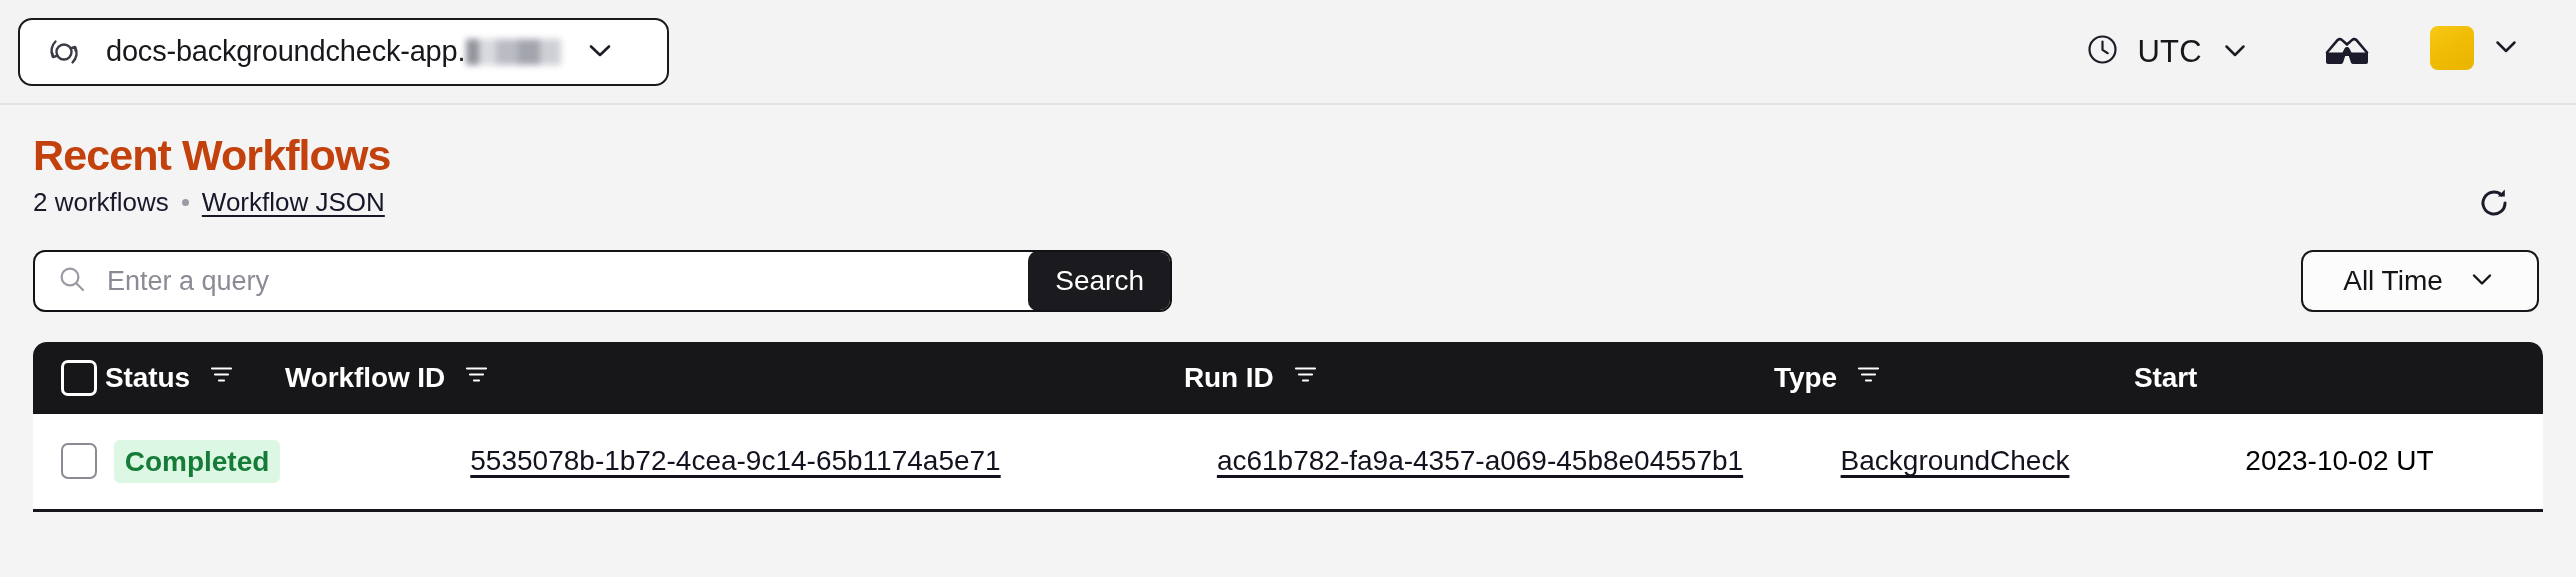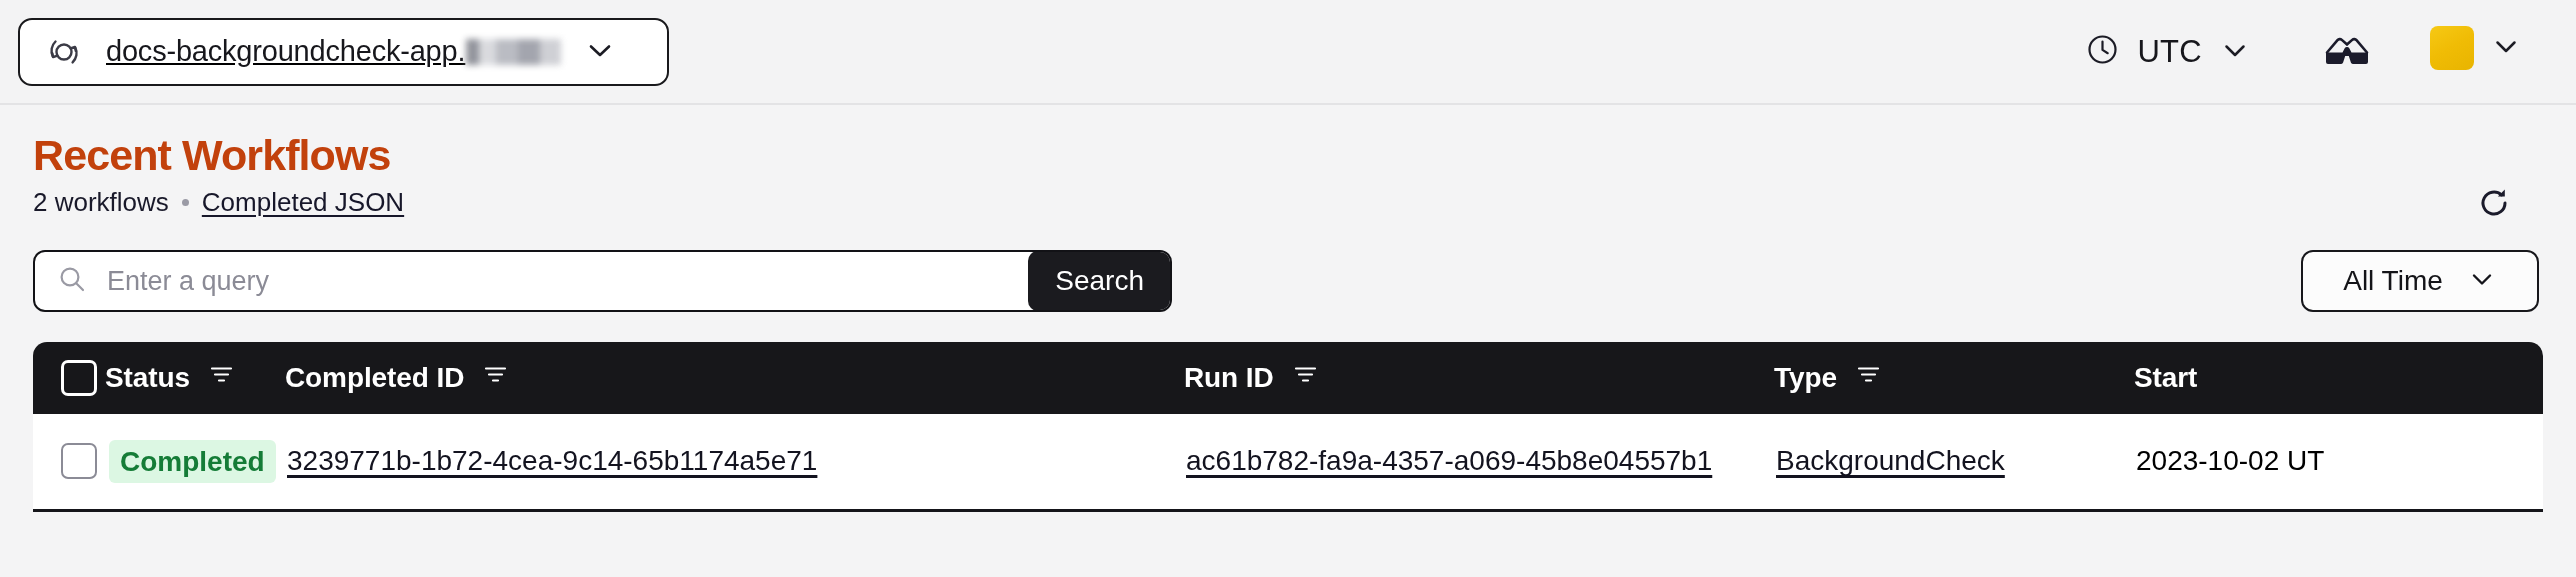--- a/index.html
+++ b/index.html
@@ -28,21 +28,20 @@
     height: 68px;
     min-width: 651px;
     background: #ffffff;
     border: 2.5px solid #19191c;
     border-radius: 14px;
     display: flex;
     align-items: center;
     padding: 0 22px 0 24px;
     gap: 22px;
     cursor: pointer;
-    text-decoration: underline;
   }
   .ns-icon { width: 40px; height: 40px; flex: 0 0 40px; display:block; }
   .ns-label {
     font-size: 29px;
     color: #17171c;
     letter-spacing: -0.2px;
     white-space: nowrap;
   }
   .ns-redacted {
     display: inline-block;
@@ -231,20 +230,21 @@
   .filter-icon { width: 27px; height: 27px; flex: 0 0 27px; cursor: pointer; }
 
   tbody tr { background: #ffffff; border-bottom: 3px solid #15151a; }
   tbody td {
     height: 96px;
     font-size: 28px;
     color: #14141f;
     padding: 0;
     vertical-align: middle;
     white-space: nowrap;
+    text-align: center;
   }
 
   .badge {
     display: inline-block;
     background: #dcf7e3;
     color: #157c37;
     font-size: 28px;
     font-weight: 700;
     padding: 5px 11px;
     border-radius: 6px;
@@ -326,21 +326,21 @@
   </div>
 </div>
 
 <div class="page">
 
   <div class="page-head">
     <div class="page-title">Recent Workflows</div>
     <div class="sub-line">
       <span>2 workflows</span>
       <span class="sub-dot"></span>
-      <span class="dl-json">Completed JSON</span>
+      <span class="dl-json">Workflow JSON</span>
     </div>
 
     <div class="refresh-btn">
       <span>
         <svg viewBox="0 0 40 40" fill="none">
           <path d="M31 20a11 11 0 1 1-3.6-8.1" stroke="#1b1b2b" stroke-width="3" stroke-linecap="round"></path>
           <path d="M30.8 6.6v6.9h-6.9z" fill="#1b1b2b"></path>
         </svg>
       </span>
     </div>
@@ -392,21 +392,21 @@
               <span>Status</span>
               <span>
                 <svg class="filter-icon" viewBox="0 0 27 27" fill="none">
                   <path d="M4 7.5h19M7 13.5h13M11 19.5h5" stroke="#ffffff" stroke-width="2.2" stroke-linecap="round"></path>
                 </svg>
               </span>
             </div>
           </th>
           <th>
             <div class="th-inner">
-              <span>Completed ID</span>
+              <span>Workflow ID</span>
               <span>
                 <svg class="filter-icon" viewBox="0 0 27 27" fill="none">
                   <path d="M4 7.5h19M7 13.5h13M11 19.5h5" stroke="#ffffff" stroke-width="2.2" stroke-linecap="round"></path>
                 </svg>
               </span>
             </div>
           </th>
           <th>
             <div class="th-inner">
               <span>Run ID</span>
@@ -436,21 +436,21 @@
       </thead>
       <tbody>
         <tr>
           <td class="c-check">
             <span class="chk chk-light"></span>
           </td>
           <td class="c-status">
             <span class="badge">Completed</span>
           </td>
           <td class="c-wfid">
-            <span class="link-cell">3239771b-1b72-4cea-9c14-65b1174a5e71</span>
+            <span class="link-cell">5535078b-1b72-4cea-9c14-65b1174a5e71</span>
           </td>
           <td class="c-runid">
             <span class="link-cell">ac61b782-fa9a-4357-a069-45b8e04557b1</span>
           </td>
           <td class="c-type">
             <span class="link-cell">BackgroundCheck</span>
           </td>
           <td class="c-start">
             <span class="start-cell">2023-10-02 UT</span>
           </td>

